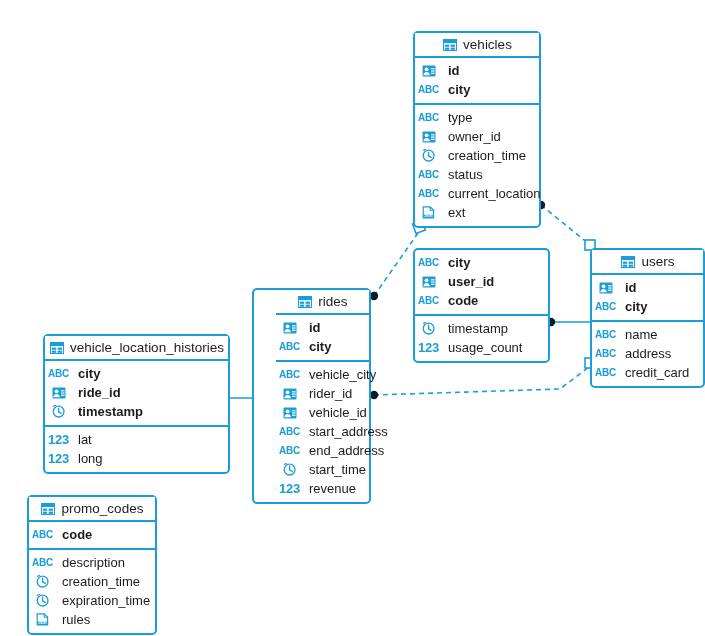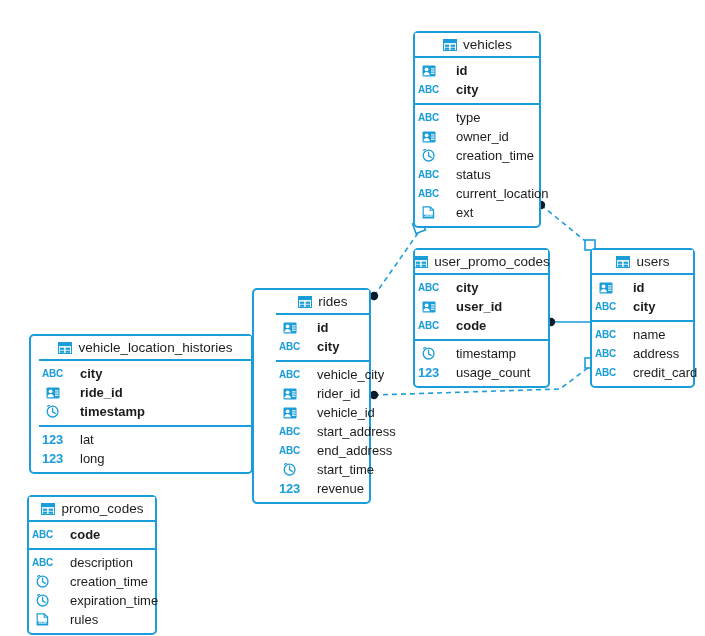--- a/index.html
+++ b/index.html
@@ -60,21 +60,21 @@
   .tbl-section {
     box-sizing: border-box;
     padding: 3px 0 4px 0;
   }
   .tbl-section.keys {
     border-bottom: 2px solid #1a9dd9;
   }
   .col-row {
     display: flex;
     align-items: center;
-    gap: 20px;
+    gap: 12px;
     height: 19px;
     padding: 0 6px;
     white-space: nowrap;
   }
   .col-name {
     font-size: 13px;
     color: #1c1c1c;
     line-height: 1;
   }
   .keys .col-name {
@@ -222,33 +222,20 @@
                 <path d="M8.2 0.9v3.3h3.3" fill="none" stroke="#1a9dd9" stroke-width="1.1"></path>
                 <rect x="1.3" y="8.6" width="10.2" height="3.4" fill="#1a9dd9"></rect>
                 <text x="6.4" y="11.4" font-size="3.1" fill="#ffffff" text-anchor="middle" font-family="Liberation Sans, sans-serif" font-weight="bold">JSON</text>
               </svg>
             </span>
             <span class="col-name">ext</span>
           </div>
         </div>
       </div>
       <div class="table-card" style="left: 413px; top: 248px; width: 137px;">
-        <div class="tbl-header">
-          <span class="ico">
-            <svg width="14" height="12" viewBox="0 0 14 12">
-              <rect x="0.5" y="0.5" width="13" height="11" fill="#ffffff" stroke="#1a9dd9" stroke-width="1"></rect>
-              <rect x="0.5" y="0.5" width="13" height="3.6" fill="#1a9dd9"></rect>
-              <rect x="1.8" y="5.6" width="4.4" height="2.2" fill="#1a9dd9"></rect>
-              <rect x="7.6" y="5.6" width="4.4" height="2.2" fill="#1a9dd9"></rect>
-              <rect x="1.8" y="8.6" width="4.4" height="2.2" fill="#1a9dd9"></rect>
-              <rect x="7.6" y="8.6" width="4.4" height="2.2" fill="#1a9dd9"></rect>
-            </svg>
-          </span>
-          <span class="tbl-title">user_promo_codes</span>
-        </div>
         <div class="tbl-section keys">
           <div class="col-row">
             <span class="ico ico-abc">ABC</span>
             <span class="col-name">city</span>
           </div>
           <div class="col-row">
             <span class="ico">
               <svg width="14" height="12" viewBox="0 0 14 12">
                 <rect x="0.5" y="0.5" width="13" height="11" rx="1" fill="#1a9dd9"></rect>
                 <circle cx="4.6" cy="4.3" r="1.9" fill="#ffffff"></circle>
@@ -275,21 +262,21 @@
               </svg>
             </span>
             <span class="col-name">timestamp</span>
           </div>
           <div class="col-row">
             <span class="ico ico-123">123</span>
             <span class="col-name">usage_count</span>
           </div>
         </div>
       </div>
-      <div class="table-card" style="left: 590px; top: 248px; width: 105px;">
+      <div class="table-card" style="left: 590px; top: 248px; width: 115px;">
         <div class="tbl-header">
           <span class="ico">
             <svg width="14" height="12" viewBox="0 0 14 12">
               <rect x="0.5" y="0.5" width="13" height="11" fill="#ffffff" stroke="#1a9dd9" stroke-width="1"></rect>
               <rect x="0.5" y="0.5" width="13" height="3.6" fill="#1a9dd9"></rect>
               <rect x="1.8" y="5.6" width="4.4" height="2.2" fill="#1a9dd9"></rect>
               <rect x="7.6" y="5.6" width="4.4" height="2.2" fill="#1a9dd9"></rect>
               <rect x="1.8" y="8.6" width="4.4" height="2.2" fill="#1a9dd9"></rect>
               <rect x="7.6" y="8.6" width="4.4" height="2.2" fill="#1a9dd9"></rect>
             </svg>
@@ -411,21 +398,21 @@
               </svg>
             </span>
             <span class="col-name">start_time</span>
           </div>
           <div class="col-row">
             <span class="ico ico-123">123</span>
             <span class="col-name">revenue</span>
           </div>
         </div>
       </div>
-      <div class="table-card" style="left: 29px; top: 334px; width: 224px; padding-left: 8px;">
+      <div class="table-card" style="left: 43px; top: 334px; width: 187px;">
         <div class="tbl-header">
           <span class="ico">
             <svg width="14" height="12" viewBox="0 0 14 12">
               <rect x="0.5" y="0.5" width="13" height="11" fill="#ffffff" stroke="#1a9dd9" stroke-width="1"></rect>
               <rect x="0.5" y="0.5" width="13" height="3.6" fill="#1a9dd9"></rect>
               <rect x="1.8" y="5.6" width="4.4" height="2.2" fill="#1a9dd9"></rect>
               <rect x="7.6" y="5.6" width="4.4" height="2.2" fill="#1a9dd9"></rect>
               <rect x="1.8" y="8.6" width="4.4" height="2.2" fill="#1a9dd9"></rect>
               <rect x="7.6" y="8.6" width="4.4" height="2.2" fill="#1a9dd9"></rect>
             </svg>

